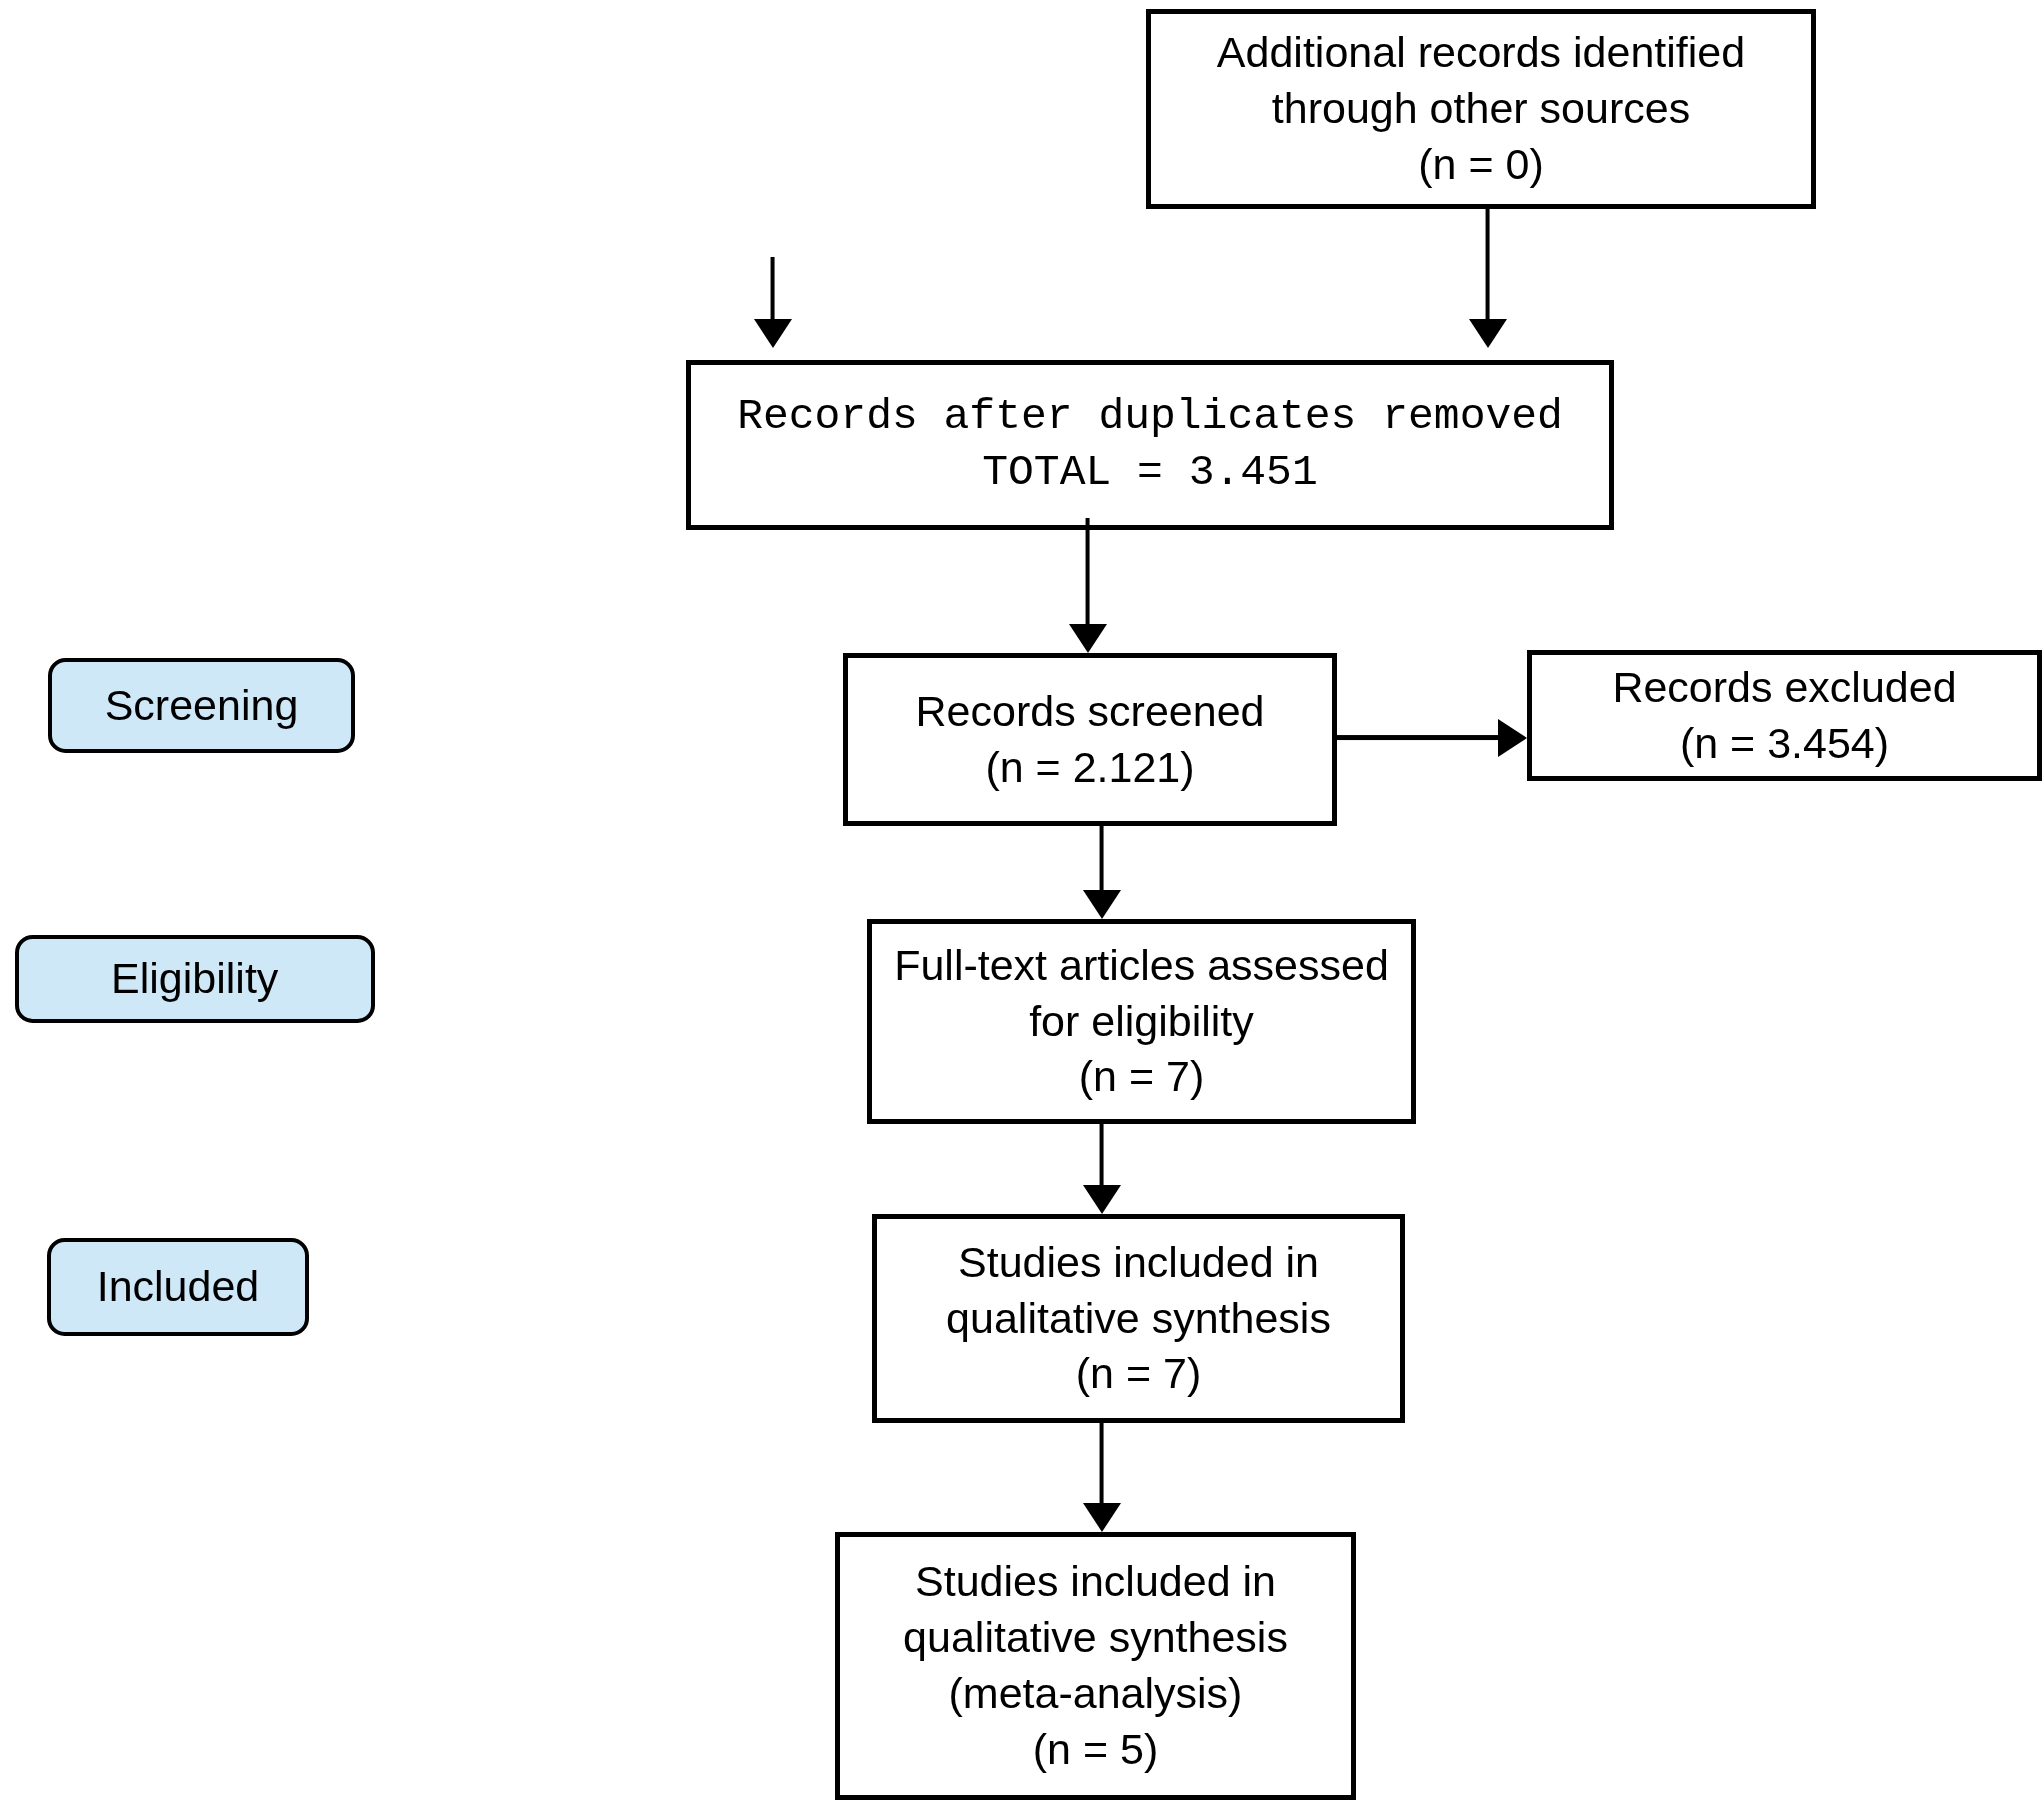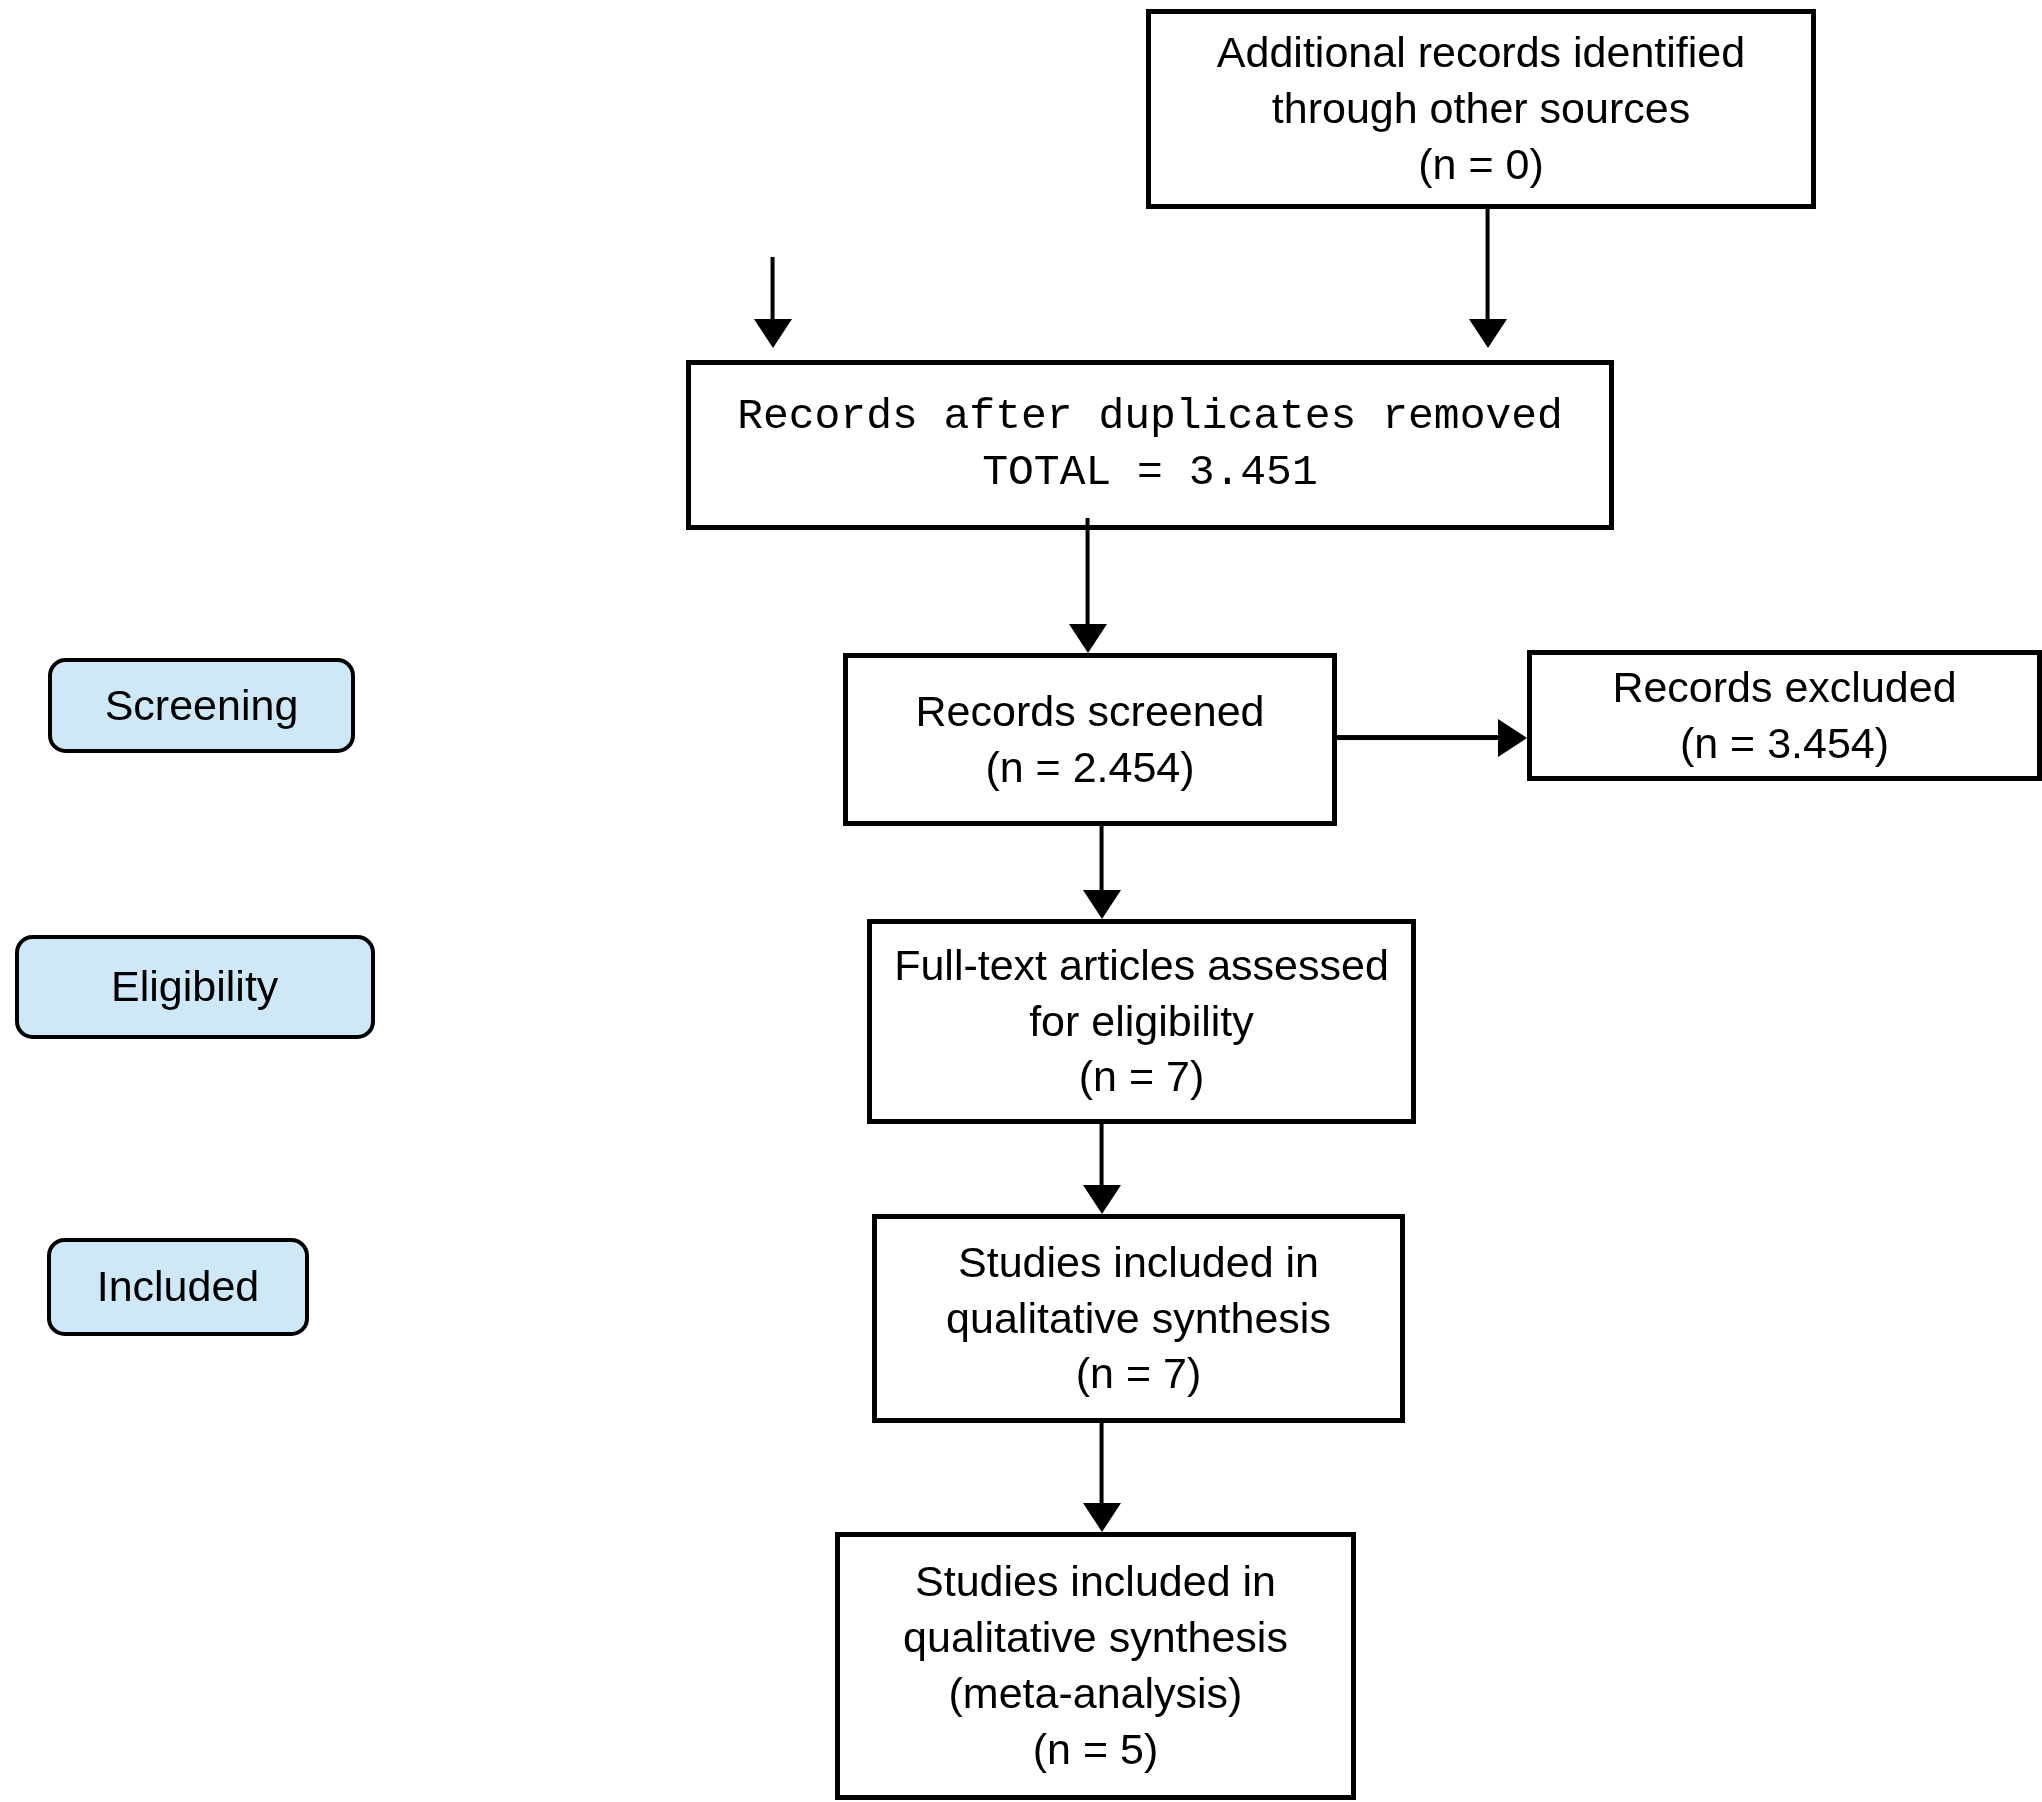--- a/index.html
+++ b/index.html
@@ -92,34 +92,34 @@
   }
 </style>
 </head>
 <body>
 
 <div id="canvas">
 
 
   <div class="stage-label" style="left:48px; top:658px; width:307px; height:95px;">Screening</div>
 
-  <div class="stage-label" style="left:14.7px; top:935px; width:360px; height:104px;">Eligibility</div>
+  <div class="stage-label" style="left:14.7px; top:935px; width:360px; height:88px;">Eligibility</div>
 
   <div class="stage-label" style="left:47px; top:1238px; width:262px; height:98px;">Included</div>
 
 
   <div class="flow-box" style="left:1146px; top:8.8px; width:670px; height:200px;">Additional records identified
 through other sources
 (n = 0)</div>
 
   <div class="flow-box" style="left:686px; top:360px; width:928px; height:170px;font-family:Liberation Mono, monospace;">Records after duplicates removed
 TOTAL = 3.451</div>
 
   <div class="flow-box" style="left:843px; top:653px; width:494px; height:173px;">Records screened
-(n = 2.454)</div>
+(n = 2.121)</div>
 
   <div class="flow-box" style="left:1527px; top:650px; width:515px; height:131px;">Records excluded
 (n = 3.454)</div>
 
   <div class="flow-box" style="left:867px; top:919px; width:549px; height:205px;">Full-text articles assessed
 for eligibility
 (n = 7)</div>
 
   <div class="flow-box" style="left:872px; top:1214px; width:533px; height:209px;">Studies included in
 qualitative synthesis

